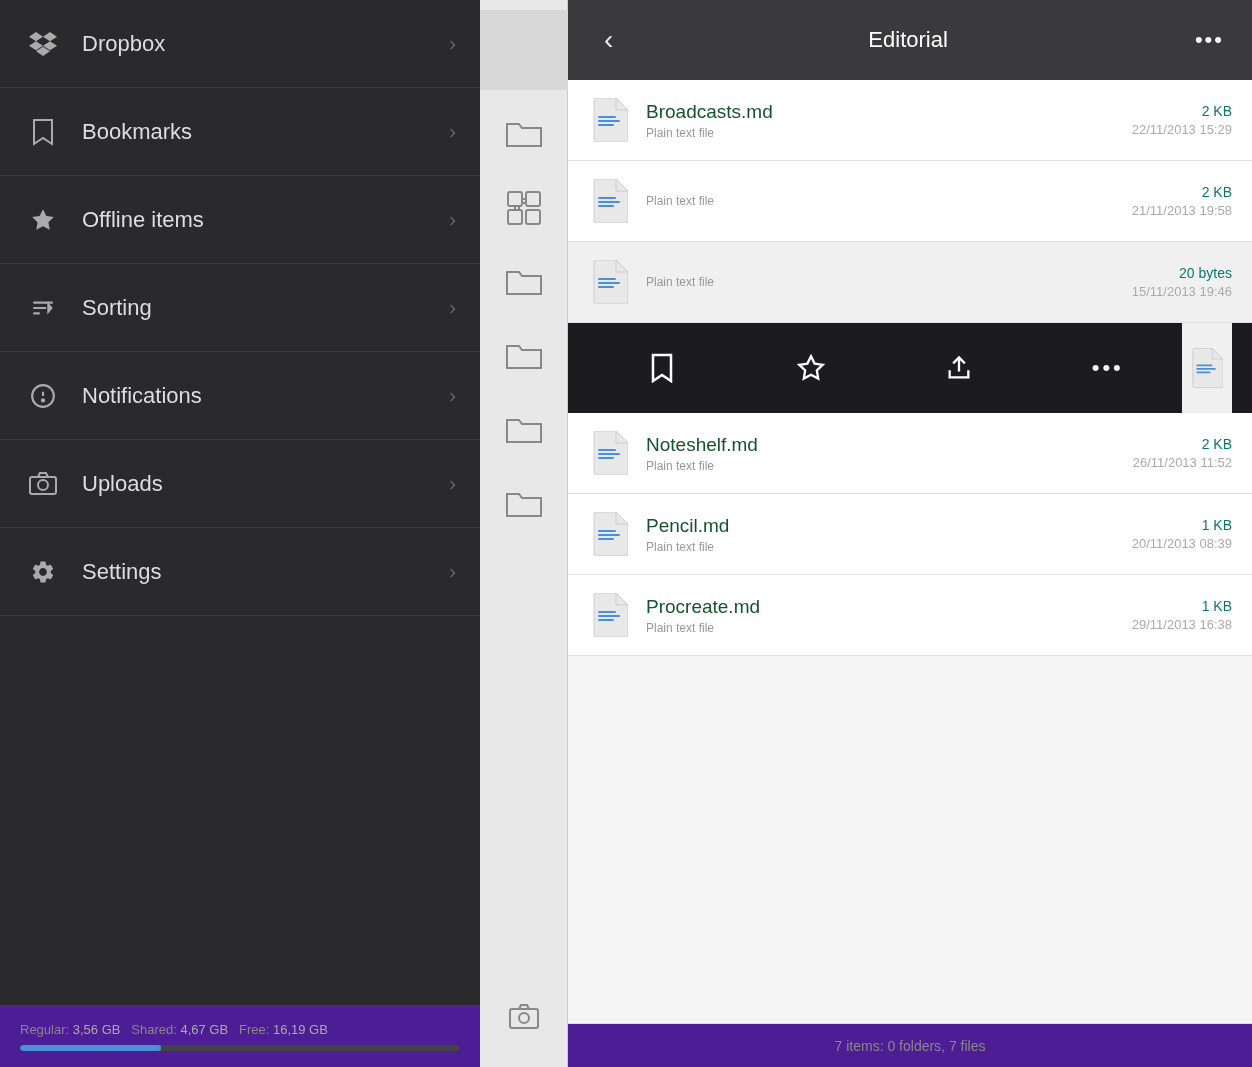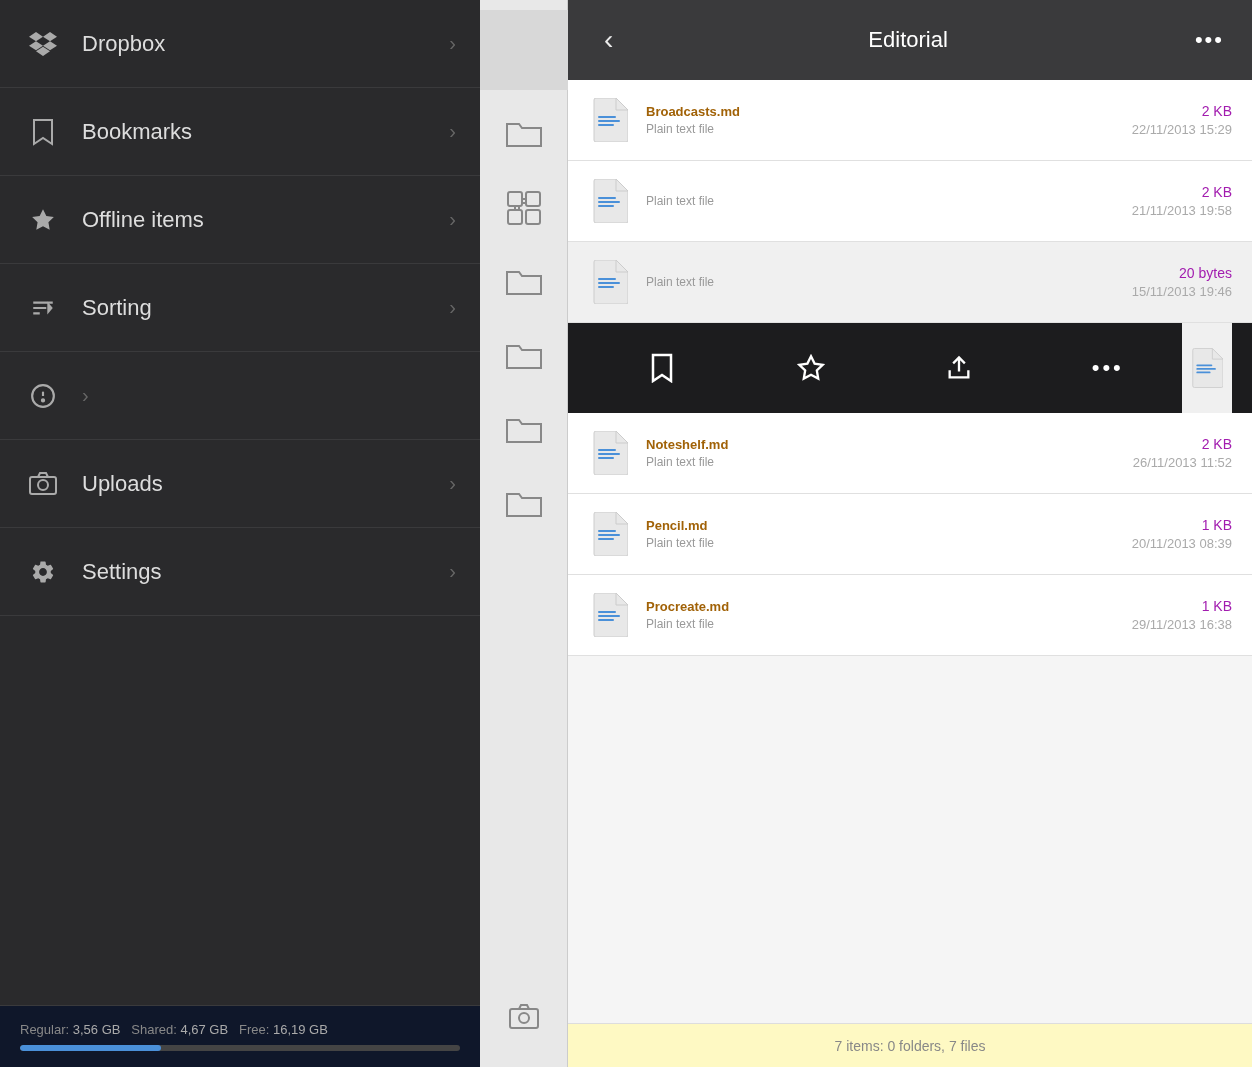--- a/index.html
+++ b/index.html
@@ -85,21 +85,21 @@
       flex: 1;
     }
 
     .nav-chevron {
       color: #666;
       font-size: 20px;
     }
 
     .sidebar-footer {
       padding: 16px 20px;
-      background: #0f172a;
+      background: #4c1d95;
       border-top: 1px solid #3a3a3c;
     }
 
     .storage-text {
       color: #888;
       font-size: 13px;
       margin-bottom: 8px;
     }
 
     .storage-text span {
@@ -224,38 +224,38 @@
     .file-icon svg {
       width: 36px;
       height: 44px;
     }
 
     .file-info {
       flex: 1;
     }
 
     .file-name {
-      font-size: 13px;
-      color: #a16207;
-      font-weight: 700;
+      font-size: 19px;
+      color: #14532d;
+      font-weight: 400;
       margin-bottom: 3px;
     }
 
     .file-type {
       font-size: 12px;
       color: #999;
     }
 
     .file-meta {
       text-align: right;
     }
 
     .file-size {
       font-size: 14px;
-      color: #a21caf;
+      color: #0f766e;
       margin-bottom: 3px;
     }
 
     .file-date {
       font-size: 13px;
       color: #aaa;
     }
 
     
     .action-bar {
@@ -290,21 +290,21 @@
       display: flex;
       align-items: center;
       justify-content: center;
       cursor: pointer;
       background: #f0f0f0;
     }
 
     
     .status-bar {
       height: 44px;
-      background: #fef9c3;
+      background: #4c1d95;
       display: flex;
       align-items: center;
       justify-content: center;
       border-top: 1px solid #ddd;
     }
 
     .status-text {
       font-size: 14px;
       color: #888;
     }
@@ -358,20 +358,21 @@
     </div>
 
     <div class="nav-item">
       <div class="nav-icon">
         <svg width="26" height="26" viewBox="0 0 24 24" fill="none" stroke="#aaa" stroke-width="2">
           <circle cx="12" cy="12" r="10"></circle>
           <line x1="12" y1="8" x2="12" y2="12"></line>
           <circle cx="12" cy="16" r="1" fill="#aaa"></circle>
         </svg>
       </div>
+      <span class="nav-label">Notifications</span>
       <span class="nav-chevron">›</span>
     </div>
 
     <div class="nav-item">
       <div class="nav-icon">
         <svg width="28" height="24" viewBox="0 0 28 24" fill="none" stroke="#aaa" stroke-width="2">
           <rect x="1" y="5" width="26" height="17" rx="2"></rect>
           <circle cx="14" cy="13" r="5"></circle>
           <path d="M9 5l2-4h6l2 4"></path>
         </svg>

